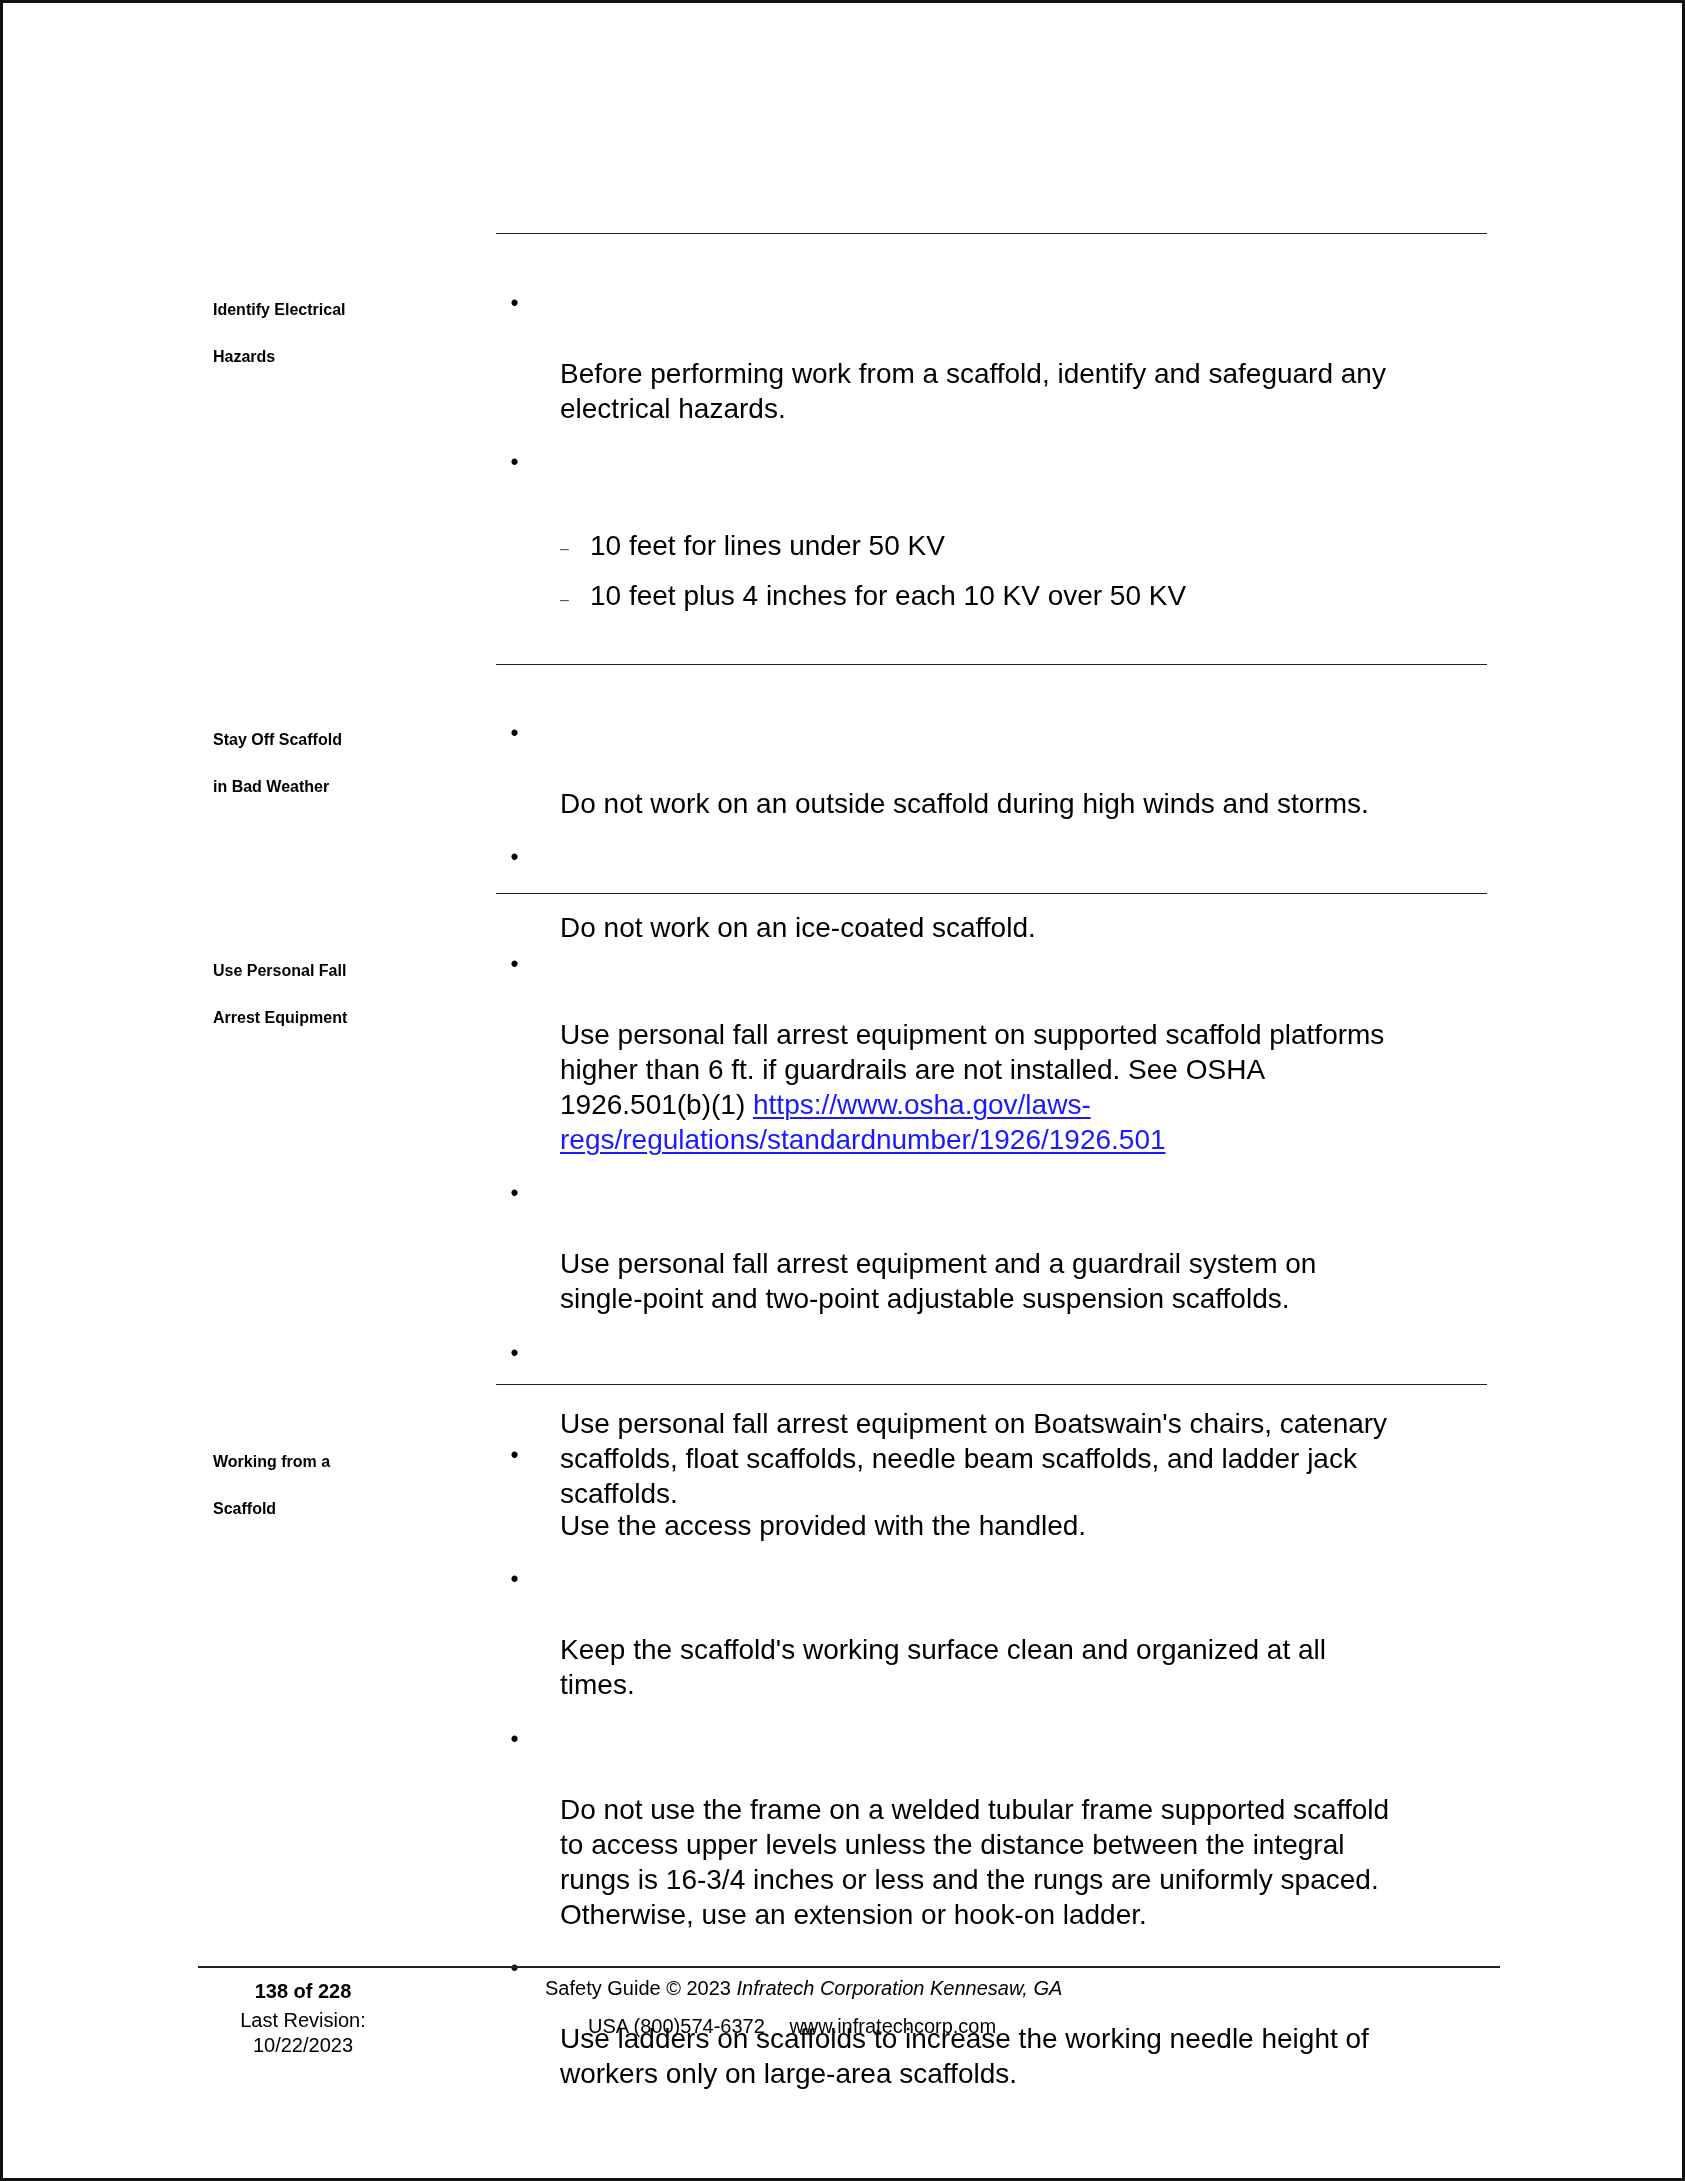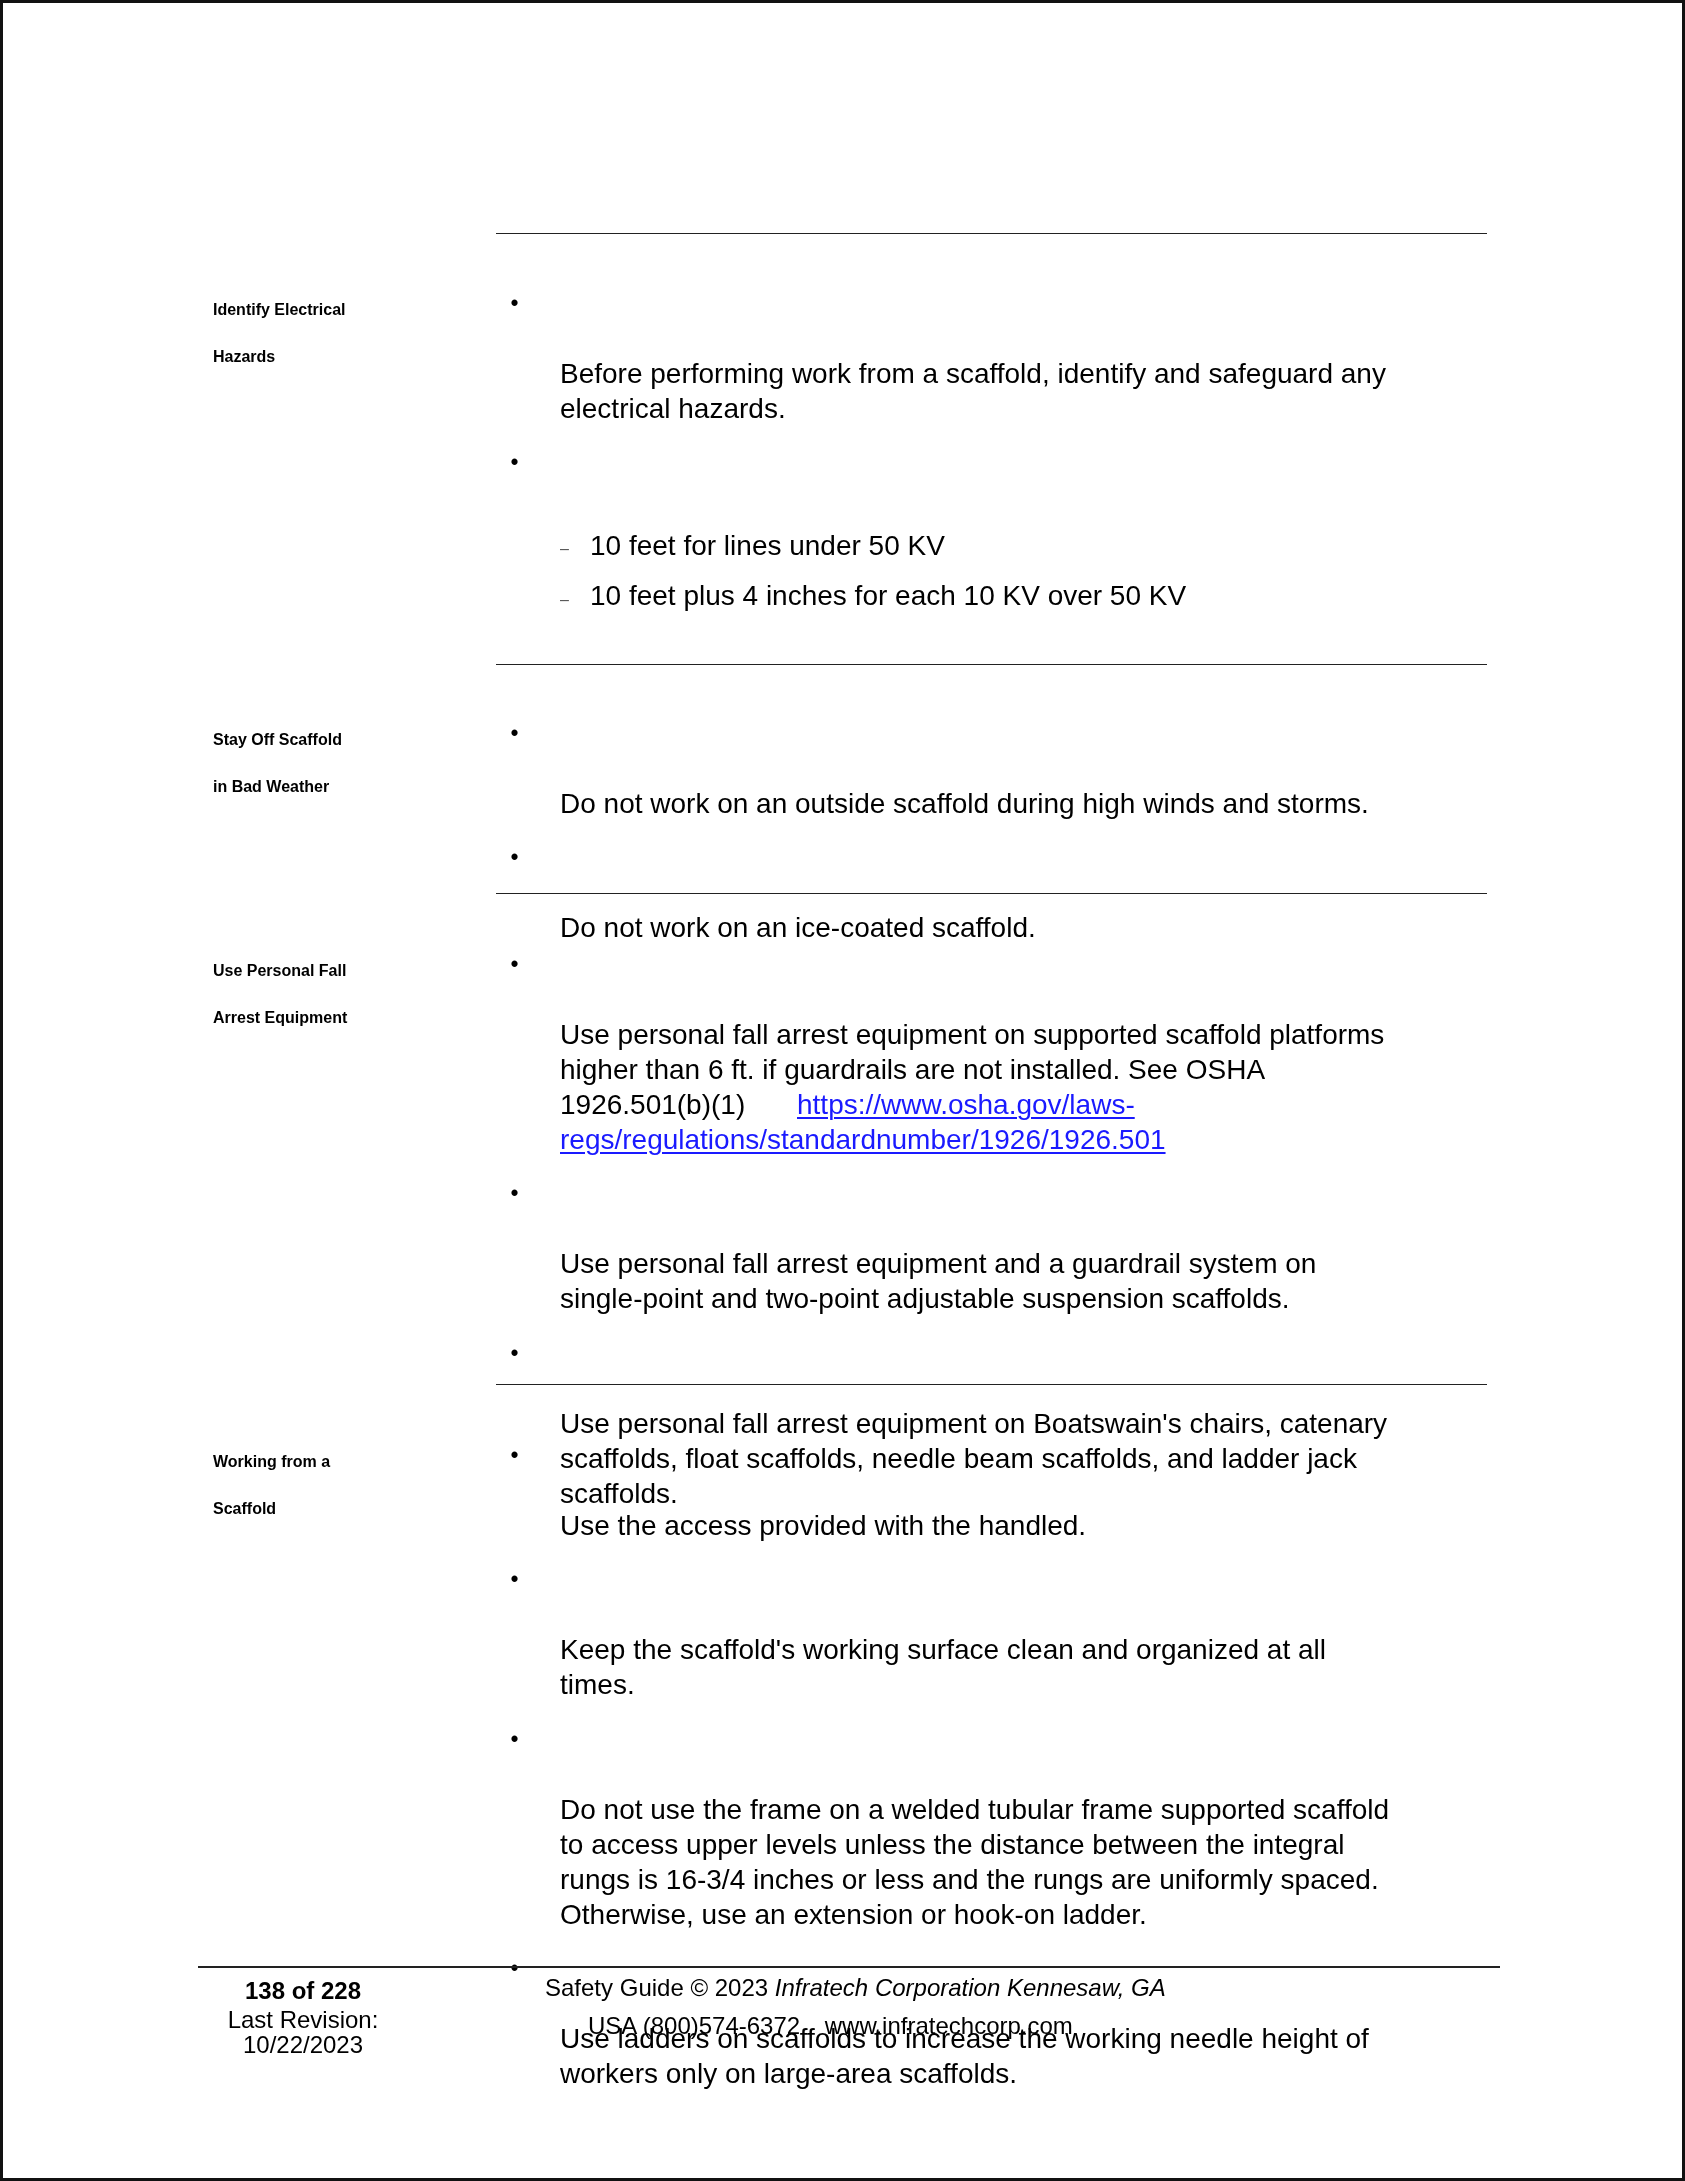--- a/index.html
+++ b/index.html
@@ -10,23 +10,23 @@
   .rule { position: absolute; left: 496px; width: 991px; height: 0; border-top: 1.8px solid #222; }
   .heading { position: absolute; left: 213px; width: 281px; font-weight: bold; font-size: 16px;
              line-height: 47px; white-space: pre-line; }
   .items { position: absolute; left: 500px; width: 983px; }
   .item { position: relative; padding-left: 60px; font-size: 28px; line-height: 35px;
           white-space: pre-line; margin-bottom: 19.3px; }
   .bullet { position: absolute; left: 10.5px; top: 0; font-size: 23px; line-height: 35px; }
   .sub { position: relative; padding-left: 90px; font-size: 28px; line-height: 35px;
          margin-top: -1.8px; margin-bottom: 17.6px; }
   .dash { position: absolute; left: 60px; top: 3.5px; font-size: 16px; color: #555; line-height: 35px; }
-  a.link { color: #1a1aff; text-decoration: underline; text-decoration-thickness: 1.8px; text-underline-offset: 2.6px; margin-left: 44px; }
+  a.link { color: #1a1aff; text-decoration: underline; text-decoration-thickness: 1.8px; text-underline-offset: 2.6px; }
   .footer-rule { position: absolute; left: 198px; top: 1966px; width: 1302px; border-top: 2.6px solid #222; }
-  .f { position: absolute; font-size: 24px; line-height: 24.6px; white-space: nowrap; }
+  .f { position: absolute; font-size: 20px; line-height: 24.6px; white-space: nowrap; }
   .f-page { left: 303px; top: 1979px; transform: translateX(-50%); font-weight: bold; }
   .f-rev { left: 303px; top: 2008px; transform: translateX(-50%); text-align: center; white-space: pre-line; }
   .f-title { left: 525px; top: 1976px; margin-left: 20px; }
   .f-contact { left: 588px; top: 2014px; }
   .f-contact .gap { display: inline-block; width: 24.6px; }
   i { font-style: italic; }
 </style>
 </head>
 <body>
 

